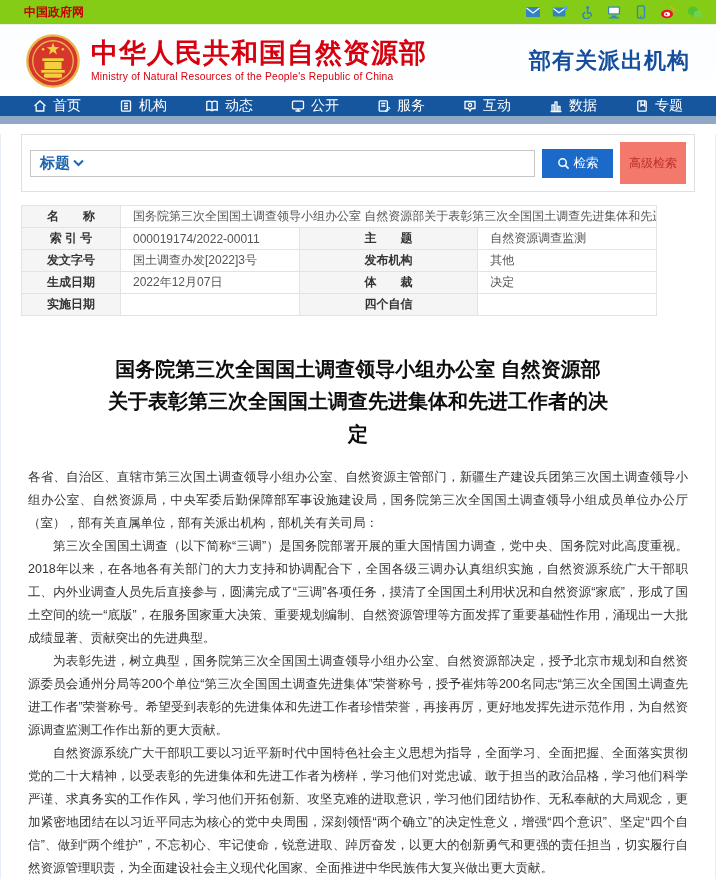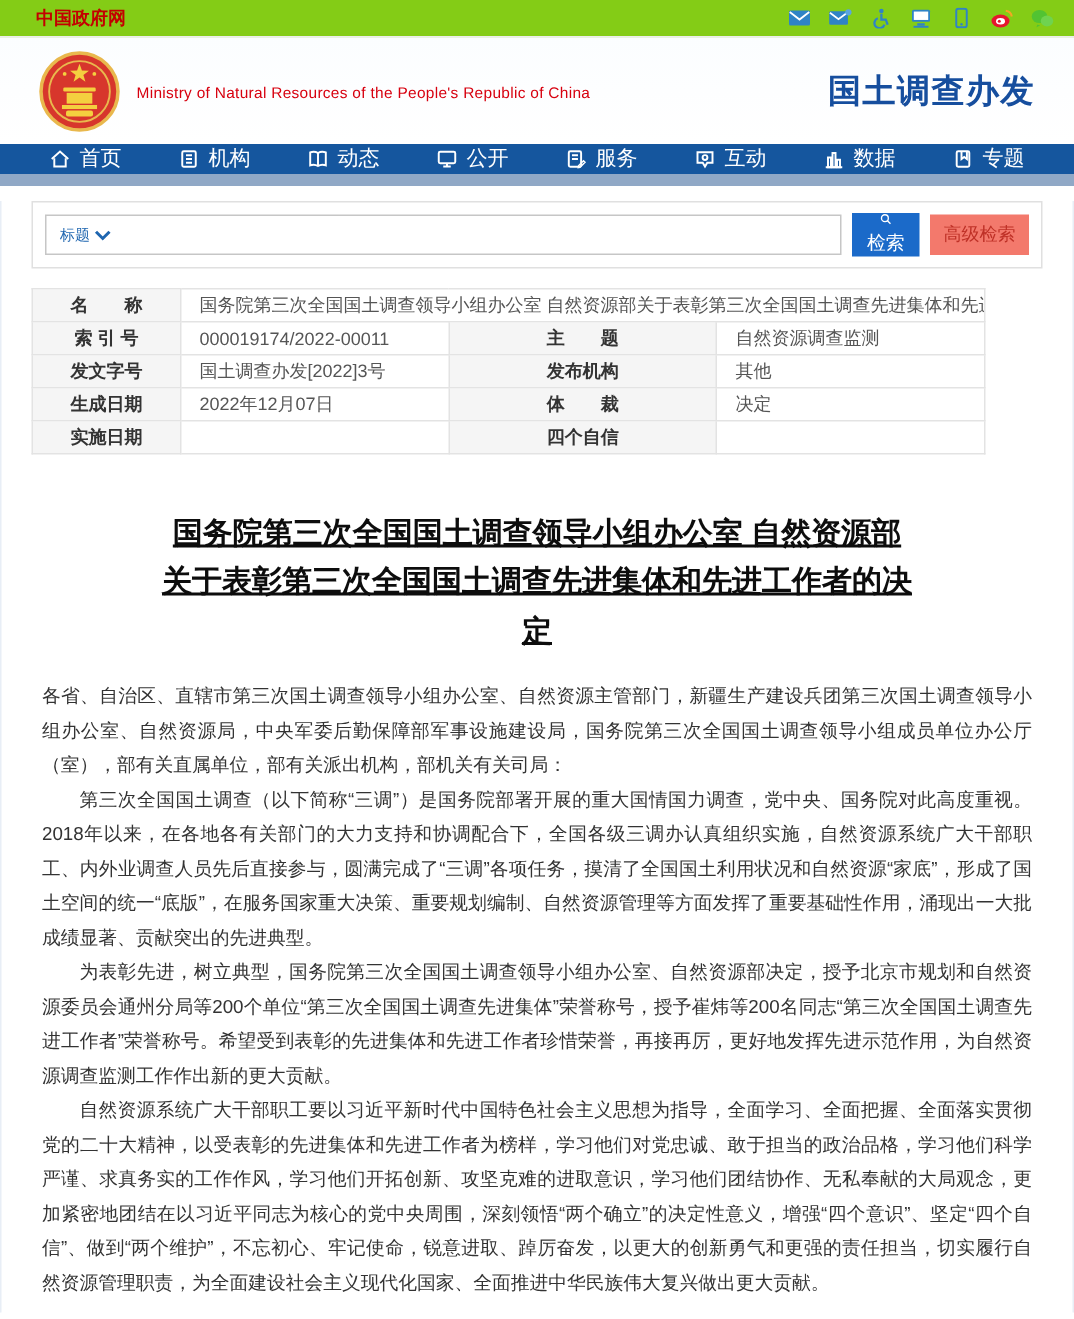--- a/index.html
+++ b/index.html
@@ -27,37 +27,37 @@
   .nav { height:20px; background:#15569e; display:flex; align-items:center; justify-content:space-around; padding:0 14px; }
   .nav-item { display:flex; align-items:center; gap:6px; color:#fff; font-size:14px; text-decoration:none; cursor:pointer; }
   .nic { display:inline-flex; width:14px; height:14px; }
   .nic svg { width:100%; height:100%; stroke:#fff; fill:none; stroke-width:1.3; }
   .substrip { height:8px; background:#90a8c6; }
   .page-body { border-left:1px solid #e8eef6; border-right:1px solid #e8eef6; padding-bottom:8px; min-height:711px; }
   
   .search-wrap { margin:10px 20px 13px; border:1px solid #e0e0e0; background:#fff;
     padding:7px 8px; display:flex; gap:7px; align-items:center; }
   .search-input-box { flex:1; border:1px solid #c6c6c6; height:27px; display:flex; align-items:center; padding:0 9px; background:#fff; }
-  .field-selector { color:#1f66b0; font-size:10px; font-weight:normal; display:inline-flex; align-items:center; gap:3px; cursor:pointer; flex:none; }
+  .field-selector { color:#1f66b0; font-size:15px; font-weight:bold; display:inline-flex; align-items:center; gap:3px; cursor:pointer; flex:none; }
   .field-selector svg { width:11px; height:8px; stroke:#1f66b0; stroke-width:2; fill:none; }
   .search-input { flex:1; border:none; outline:none; height:23px; font-size:13px; margin-left:6px; }
-  .search-btn { width:45px; height:29px; background:#1b6ac9; border:none; color:#fff; font-size:12.5px;
-    display:inline-flex; align-items:center; justify-content:center; gap:4px; cursor:pointer;flex-direction:column; }
+  .search-btn { width:71px; height:29px; background:#1b6ac9; border:none; color:#fff; font-size:12.5px;
+    display:inline-flex; align-items:center; justify-content:center; gap:4px; cursor:pointer; }
   .search-btn svg { width:13px; height:13px; stroke:#fff; fill:none; stroke-width:1.6; }
-  .adv-btn { width:66px; height:27px; background:#f3796c; border:none; color:#bf3127; font-size:12px; cursor:pointer; }
+  .adv-btn { width:66px; height:42px; background:#f3796c; border:none; color:#bf3127; font-size:12px; cursor:pointer; }
   
   .meta-table { width:636px; margin:0 20px; border-collapse:collapse; font-size:12px; table-layout:fixed; }
   .meta-table td { border:1px solid #e3e3e3; height:21px; padding:2px 12px; color:#555; overflow:hidden; white-space:nowrap; }
   .meta-table td.lbl { background:#f5f5f5; font-weight:bold; color:#333; text-align:center; padding:2px 4px; }
   .c1 { width:99px; } .c2 { width:307px; } .c3 { width:92px; } .c4 { width:178px; }
   
   .doc { padding:0 27px; }
   .doc-title { margin:37px auto 16px; max-width:508px; text-align:center; font-size:20px; font-weight:bold;
     color:#0d0d0d; line-height:1.62; font-family:"Liberation Sans","DejaVu Sans",sans-serif; }
-  .doc-title .tl { display:block;text-decoration:underline; }
+  .doc-title .tl { display:block; }
   .doc-title .tl + .tl { display:inline; }
   .para { font-size:12.5px; color:#333; line-height:1.84; text-align:justify; }
   .para.indent { text-indent:2em; }
 </style>
 </head>
 <body>
 
 <div class="topbar">
   <a class="gov-link">中国政府网</a>
   <div class="topbar-icons">
@@ -122,23 +122,24 @@
       <path d="M30 9.5 31.8 14.5 37 14.6 32.9 17.7 34.4 22.7 30 19.7 25.6 22.7 27.1 17.7 23 14.6 28.2 14.5 Z" fill="#f4d03f"></path>
       <circle cx="19" cy="17" r="1.4" fill="#f4d03f"></circle>
         <circle cx="41" cy="17" r="1.4" fill="#f4d03f"></circle>
       <rect x="18" y="27" width="24" height="3" rx="1" fill="#f4d03f"></rect>
       <rect x="20.5" y="31" width="19" height="8" fill="#f4d03f"></rect>
       <rect x="17" y="40" width="26" height="3" fill="#f4d03f"></rect>
       <rect x="20" y="44" width="20" height="4.5" rx="1.5" fill="#f4d03f"></rect>
     </svg>
   </span>
   <div class="ministry-block">
+    <div class="ministry-cn">中华人民共和国自然资源部</div>
     <div class="ministry-en">Ministry of Natural Resources of the People's Republic of China</div>
   </div>
-  <div class="header-right">国土调查办发</div>
+  <div class="header-right">部有关派出机构</div>
 </div>
 
 <div class="nav">
   <a class="nav-item">
     <span class="nic">
         <svg viewBox="0 0 14 14">
           <path d="M1.5 7 7 2 12.5 7"></path>
           <path d="M3.2 6.5 V12 H10.8 V6.5"></path>
         </svg>
       </span>

